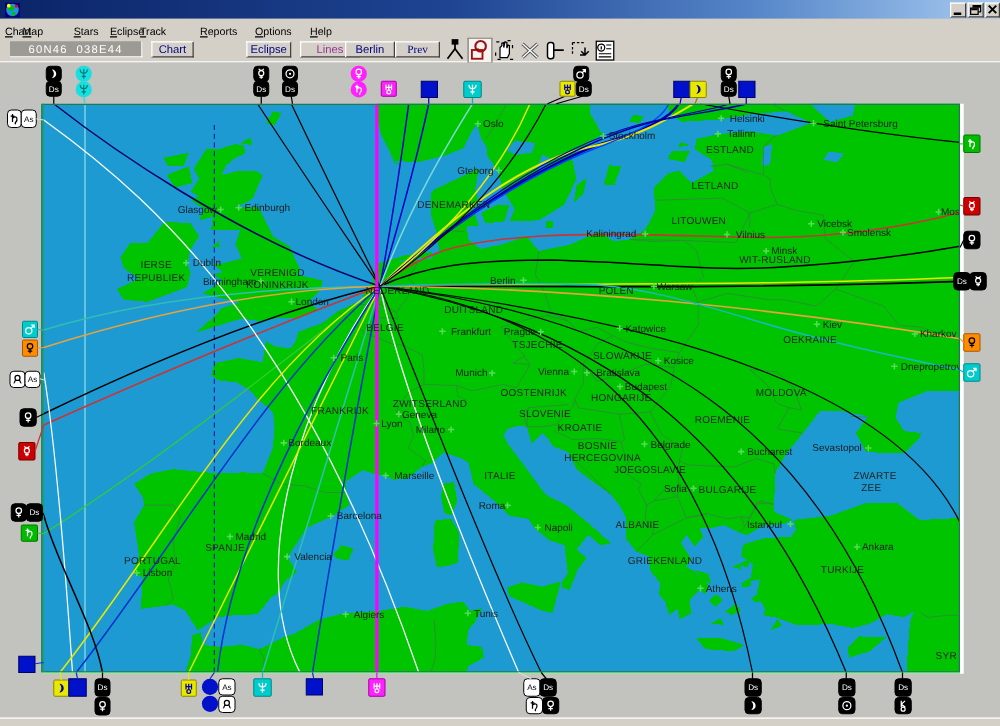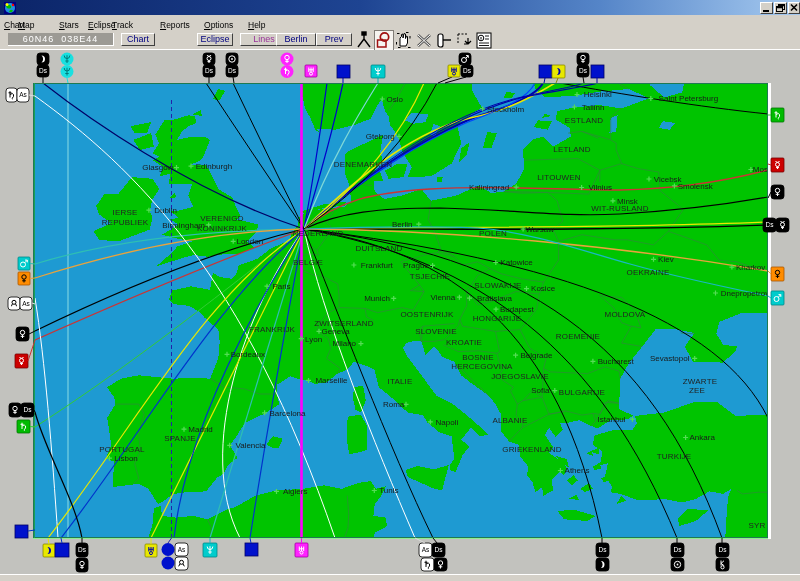--- a/index.html
+++ b/index.html
@@ -47,21 +47,21 @@
     <span class="mi" style="left:204px"><u>O</u>ptions</span>
     <span class="mi" style="left:248px"><u>H</u>elp</span>
   </div>
 <div class="toolbar">
  <div class="coord">60N46&nbsp; 038E44</div>
  <div class="tbtn" style="left:121px;width:34px;">Chart</div>
  <div class="tbtn" style="left:158px;width:36px;outline:1px solid #000;margin-top:20px;">!Map!</div>
  <div class="tbtn" style="left:197px;width:36px;">Eclipse</div>
  <div class="tbtn" style="left:240px;width:48px;color:#993399;">Lines</div>
  <div class="tbtn" style="left:276px;width:40px;">Berlin</div>
- <div class="tbtn" style="left:316px;width:36px;">Prev</div>
+ <div class="tbtn" style="left:316px;width:36px;font-family:Liberation Serif, serif;">Prev</div>
 
 <svg width="140" height="21" style="position:absolute;left:354px;top:-2px">
 <g stroke="#000" fill="none" stroke-width="1.4">
 <path d="M10,3 V9 M10,9 L4,17 M10,9 L16,17"></path>
         <rect x="8" y="2" width="4" height="3" fill="#000"></rect>
 </g>
 <g transform="translate(20,0)">
 <rect x="0.5" y="0.5" width="19" height="20" fill="#f6f4f0" stroke="#807c76"></rect>
 <circle cx="10.5" cy="7" r="4.2" fill="none" stroke="#a01010" stroke-width="1.7"></circle>
 <rect x="3.5" y="10" width="8.5" height="7" fill="none" stroke="#a01010" stroke-width="1.5"></rect>

